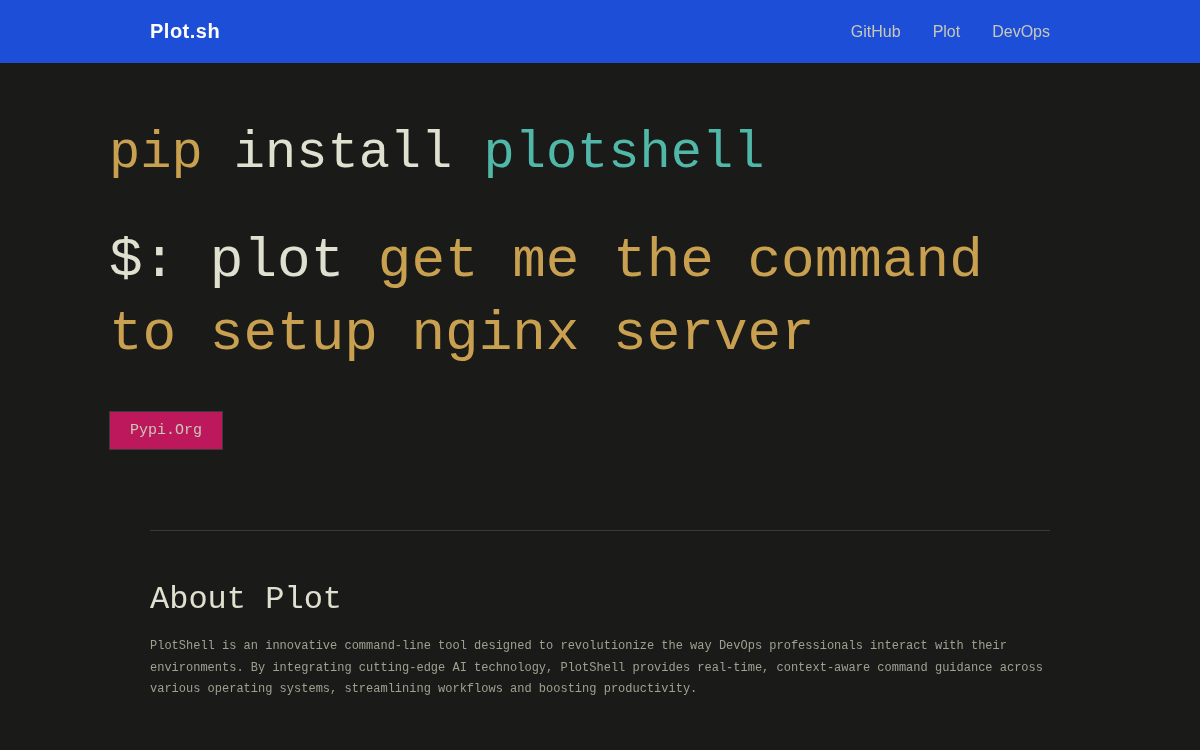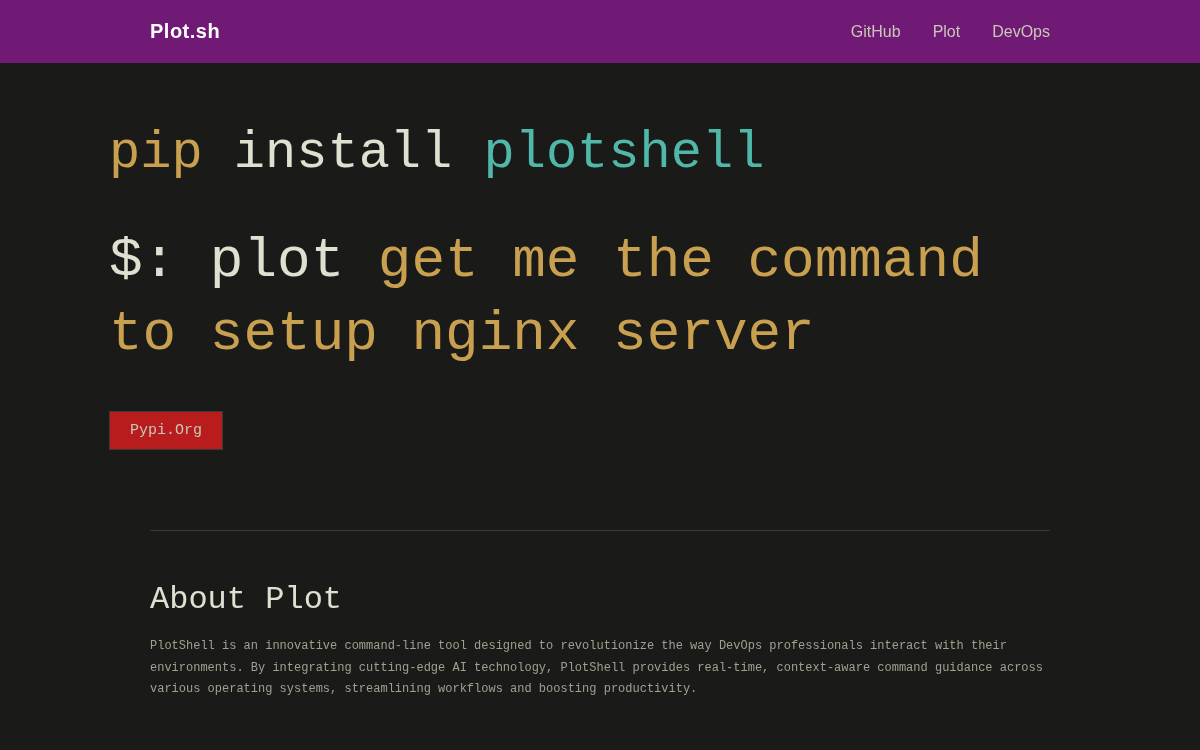--- a/index.html
+++ b/index.html
@@ -14,21 +14,21 @@
       font-family: 'Courier New', Courier, monospace;
       min-height: 750px;
       width: 1200px;
     }
 
     header {
       display: flex;
       justify-content: space-between;
       align-items: center;
       padding: 20px 150px;
-      background-color: #701a75;
+      background-color: #1d4ed8;
     }
 
     .logo {
       color: #ffffff;
       font-size: 20px;
       font-weight: bold;
       font-family: sans-serif;
       letter-spacing: 0.5px;
     }
 
@@ -78,21 +78,21 @@
     .prompt {
       color: #e0e0d0;
     }
 
     .command-highlight {
       color: #c8a050;
     }
 
     .pypi-button {
       display: inline-block;
-      background-color: #b91c1c;
+      background-color: #be185d;
       color: #c8c8b8;
       padding: 10px 20px;
       border: 1px solid #3a3a38;
       font-family: 'Courier New', Courier, monospace;
       font-size: 15px;
       cursor: pointer;
       text-decoration: none;
       margin-top: 10px;
     }
 

